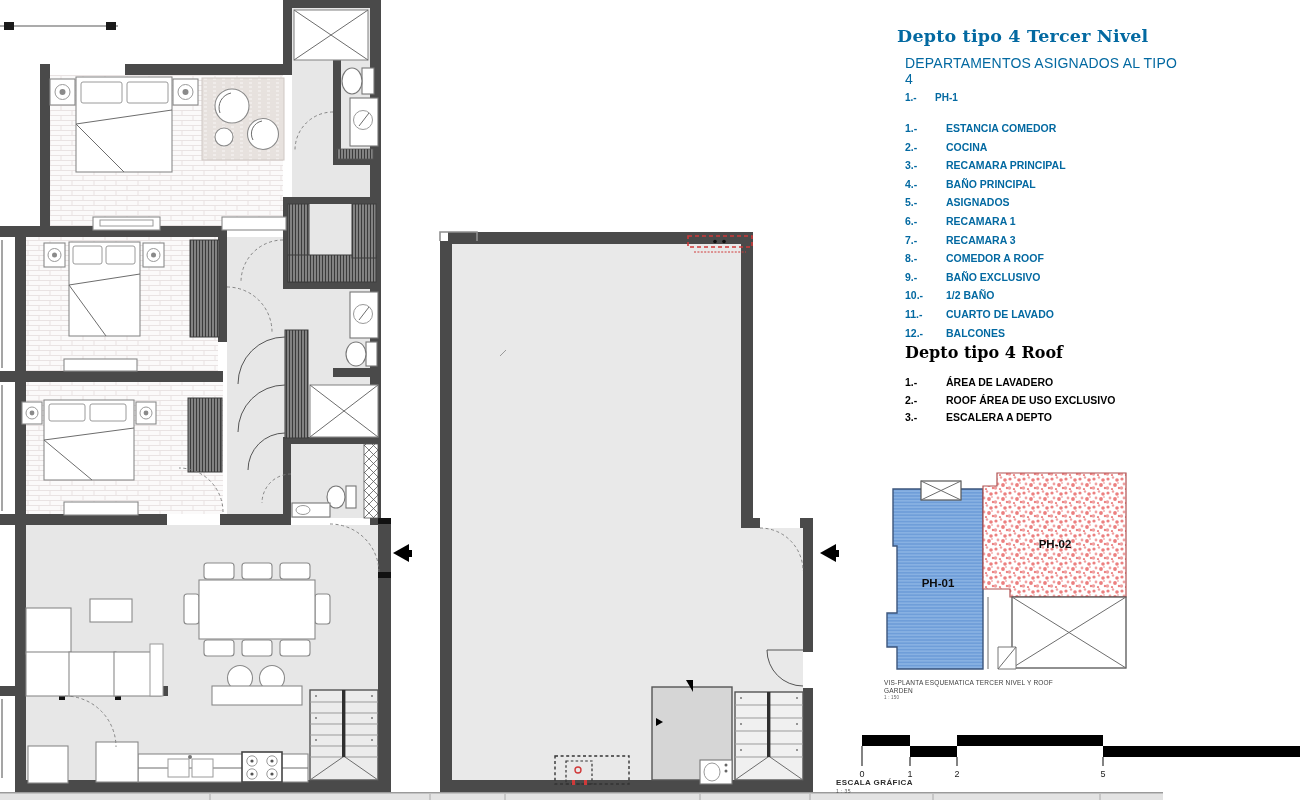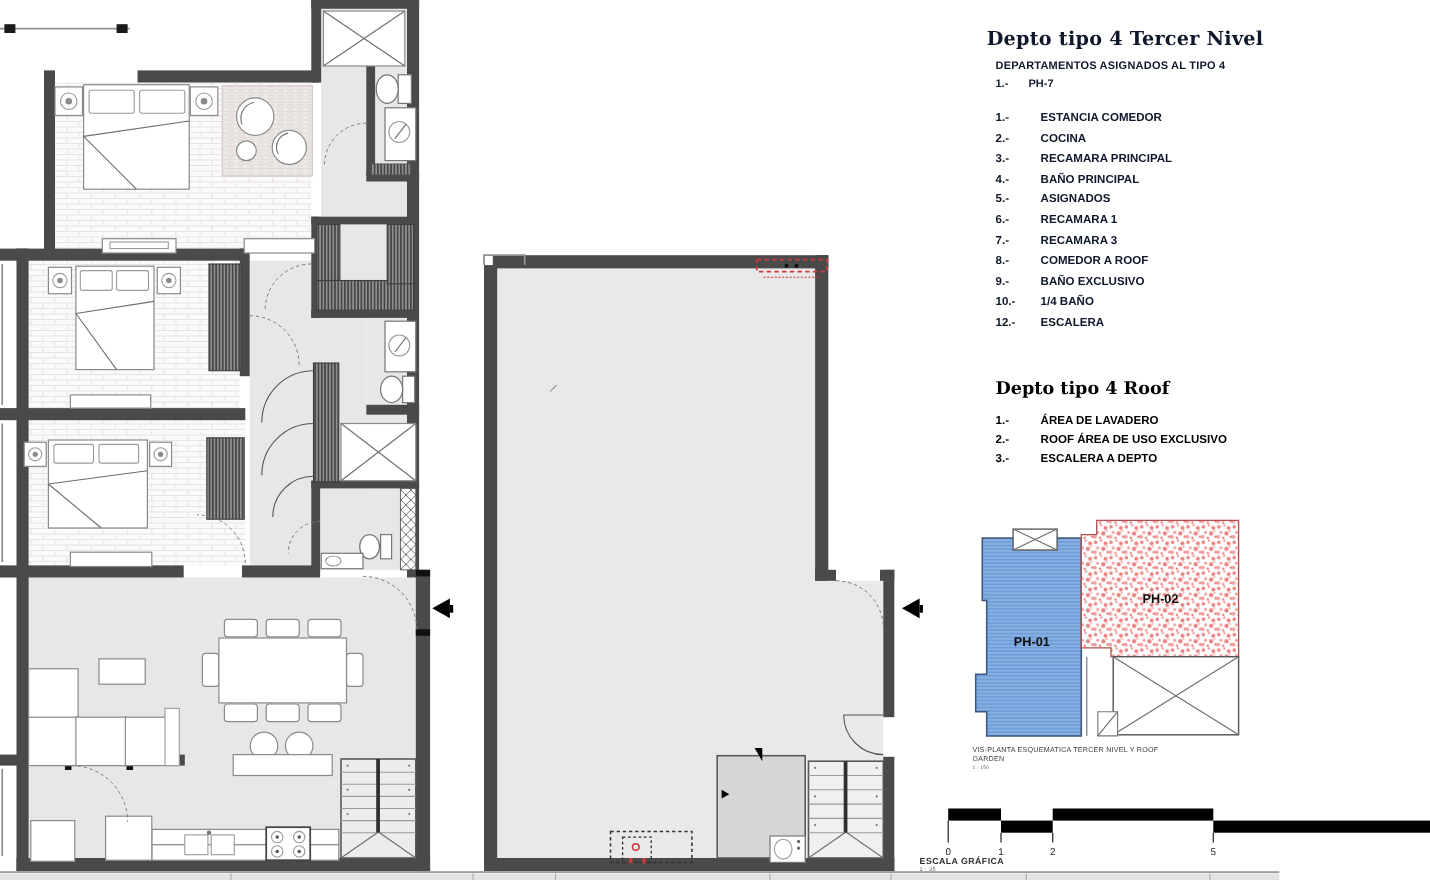--- a/index.html
+++ b/index.html
@@ -9,23 +9,23 @@
   .wall{fill:#4a4a4a;}
   .thinwall{stroke:#8f8f8f;stroke-width:1.6;fill:none;}
   .furn{fill:#ffffff;stroke:#8a8a8a;stroke-width:1.1;}
   .furn2{fill:#ffffff;stroke:#9a9a9a;stroke-width:1;}
   .fix{fill:#ffffff;stroke:#777;stroke-width:1.1;}
   .arc{fill:none;stroke:#7a7a7a;stroke-width:.9;stroke-dasharray:3 2.6;}
   .arcsolid{fill:none;stroke:#555;stroke-width:1;}
   .tread{stroke:#9b9b9b;stroke-width:1;fill:none;}
   .xline{stroke:#6d6d6d;stroke-width:1;fill:none;}
   
-  .legend{position:absolute;left:897px;top:26px;width:290px;color:#0f172a;}
+  .legend{position:absolute;left:897px;top:26px;width:290px;color:#0369a1;}
   .legend-title{font-family:"DejaVu Serif", serif;font-weight:bold;font-size:17.5px;letter-spacing:.2px;}
-  .legend-sub{font-weight:bold;font-size:10px;margin:9px 0 0 8px;letter-spacing:.2px;}
+  .legend-sub{font-weight:normal;font-size:14px;margin:9px 0 0 8px;letter-spacing:.2px;}
   .legend-assign{display:flex;font-weight:bold;font-size:10px;margin:5px 0 0 8px;}
   .legend-assign .num{width:30px;}
   .room-list{margin:19px 0 0 8px;display:flex;flex-direction:column;}
   .room-row{display:flex;font-weight:bold;font-size:10.5px;height:18.6px;align-items:flex-start;}
   .room-row .num{width:41px;}
   .roof-title{position:absolute;left:905px;top:343px;font-family:"DejaVu Serif", serif;font-weight:bold;font-size:16px;}
   .roof-list{position:absolute;left:905px;top:376px;display:flex;flex-direction:column;}
   .roof-list .room-row{height:17.6px;}
   
   .schematic-caption{position:absolute;left:884px;top:679px;color:#3d3d3d;font-size:6.5px;letter-spacing:.2px;line-height:7.5px;}
@@ -415,21 +415,21 @@
     <text x="957" y="777" font-size="9" font-family="Liberation Sans, sans-serif" fill="#222" text-anchor="middle">2</text>
     <text x="1103" y="777" font-size="9" font-family="Liberation Sans, sans-serif" fill="#222" text-anchor="middle">5</text>
   </g>
 </svg>
 
 <div class="legend">
   <div class="legend-title">Depto tipo 4 Tercer Nivel</div>
   <div class="legend-sub">DEPARTAMENTOS ASIGNADOS AL TIPO 4</div>
   <div class="legend-assign">
     <span class="num">1.-</span>
-    <span>PH-7</span>
+    <span>PH-1</span>
   </div>
   <div class="room-list">
 
       <div class="room-row">
         <span class="num">1.-</span>
         <span>ESTANCIA COMEDOR</span>
       </div>
 
       <div class="room-row">
         <span class="num">2.-</span>
@@ -466,27 +466,31 @@
         <span>COMEDOR A ROOF</span>
       </div>
 
       <div class="room-row">
         <span class="num">9.-</span>
         <span>BAÑO EXCLUSIVO</span>
       </div>
 
       <div class="room-row">
         <span class="num">10.-</span>
-        <span>1/4 BAÑO</span>
-      </div>
-
+        <span>1/2 BAÑO</span>
+      </div>
+
+      <div class="room-row">
+        <span class="num">11.-</span>
+        <span>CUARTO DE LAVADO</span>
+      </div>
 
       <div class="room-row">
         <span class="num">12.-</span>
-        <span>ESCALERA</span>
+        <span>BALCONES</span>
       </div>
     </div>
 </div>
 
 <div class="roof-title">Depto tipo 4 Roof</div>
 <div class="roof-list">
 
     <div class="room-row">
       <span class="num">1.-</span>
       <span>ÁREA DE LAVADERO</span>

